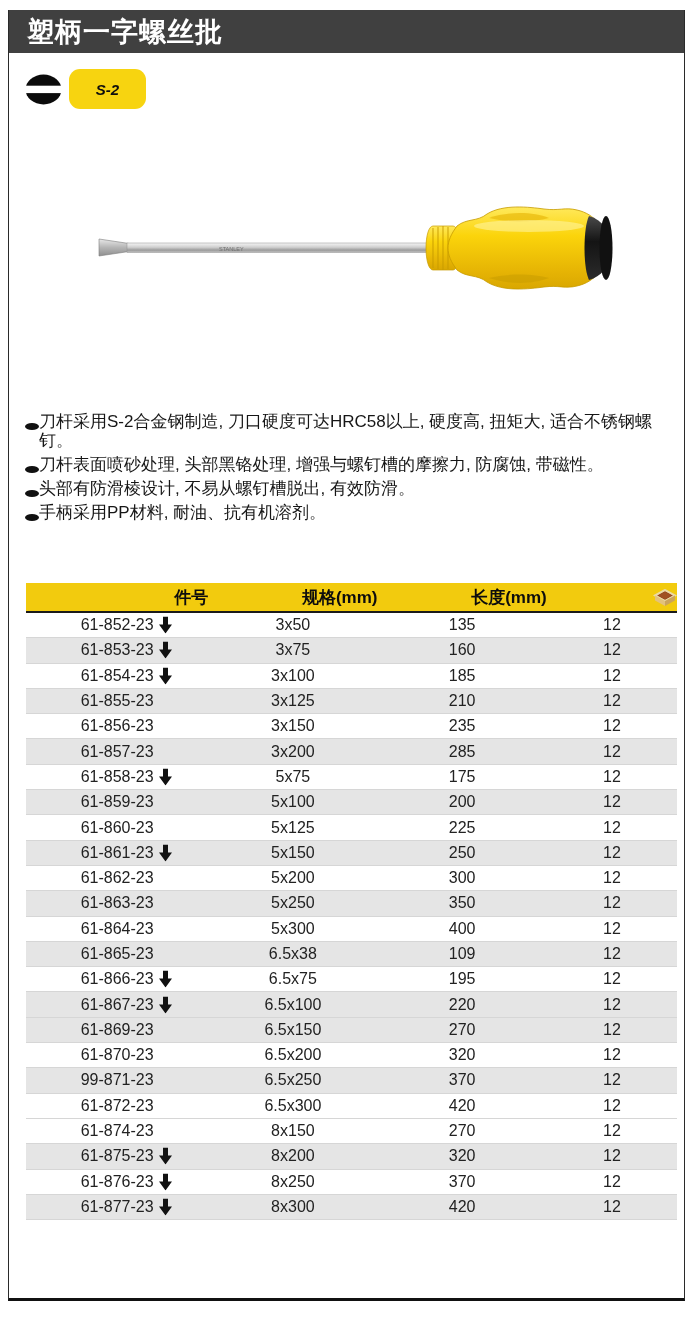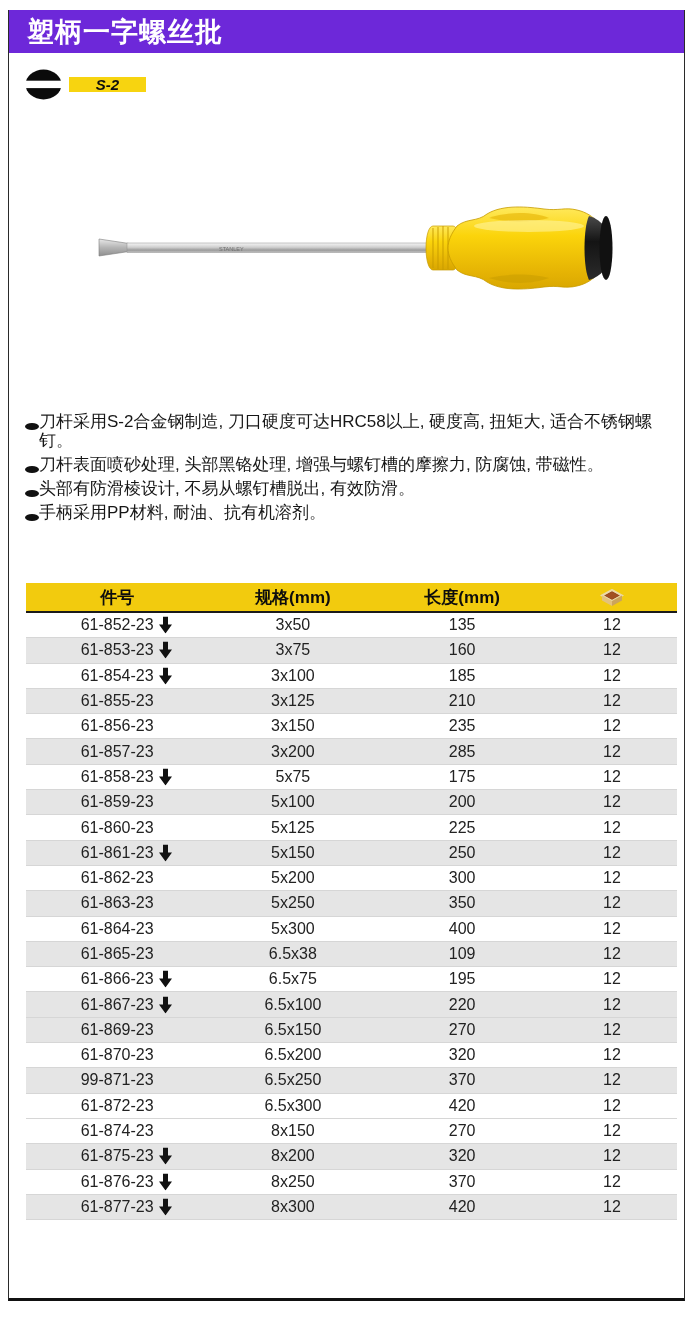--- a/index.html
+++ b/index.html
@@ -2,39 +2,39 @@
 <html><head>
 <meta charset="utf-8">
 <style>
   html,body{margin:0;padding:0;background:#fff;}
   body{font-family:"Liberation Sans","DejaVu Sans",sans-serif;}
   #page{position:relative;width:697px;height:1328px;background:#fff;overflow:hidden;}
   #frame{position:absolute;left:8px;top:10px;width:677px;height:1291px;
          border-left:1px solid #2a2a2a;border-right:1px solid #2a2a2a;border-bottom:3px solid #111;
          background:#fff;box-sizing:border-box;}
   
-  .title-bar{position:absolute;left:0;top:0;width:100%;height:43px;background:#6d28d9;
+  .title-bar{position:absolute;left:0;top:0;width:100%;height:43px;background:#404040;
              display:flex;align-items:center;box-sizing:border-box;padding-left:18px;}
   .title-bar h1{margin:0;color:#fff;font-size:27px;font-weight:bold;letter-spacing:1px;}
   
   .icon-row{position:absolute;left:16px;top:59px;display:flex;align-items:center;gap:7px;}
-  .grade-badge{background:#F7D410;border-radius:0;width:77px;height:15px;
+  .grade-badge{background:#F7D410;border-radius:11px;width:77px;height:40px;
                display:flex;align-items:center;justify-content:center;}
   .grade-badge span{font-style:italic;font-weight:bold;font-size:15px;color:#0d0d0d;}
   
   .product{position:absolute;left:80px;top:186px;width:525px;height:115px;}
   
   .features{position:absolute;left:16px;top:402px;width:648px;box-sizing:border-box;padding-right:6px;}
   .feature{display:flex;margin-bottom:5px;font-size:17px;line-height:19px;color:#161616;}
   .feature .dot{flex:0 0 14px;margin-top:11px;width:7px;height:7px;border-radius:50%;background:#111;}
   .feature .txt{flex:1;}
   
   .spec-table{position:absolute;left:17px;top:573px;width:651px;border-collapse:collapse;table-layout:fixed;}
   .spec-table th{background:#F2CB0E;height:28px;font-size:17px;font-weight:bold;color:#0d0d0d;
-                 border-bottom:2px solid #1a1a1a;padding:0;text-align:center;margin-top:44px;}
+                 border-bottom:2px solid #1a1a1a;padding:0;text-align:right;margin-top:44px;}
   .spec-table td{height:24.3px;font-size:16px;color:#222;text-align:center;padding:0;
                  border-bottom:1px solid #d6d6d6;}
   .spec-table tr.even td{background:#e5e5e5;}
   .c-part{width:28%;position:relative;}
   .c-spec{width:26%;}
   .c-len{width:26%;}
   .c-qty{width:20%;}
   .pnum{display:inline-block;}
   .dn-arrow{position:absolute;left:calc(50% + 42px);top:50%;transform:translateY(-50%);
             width:13px;height:17px;}

